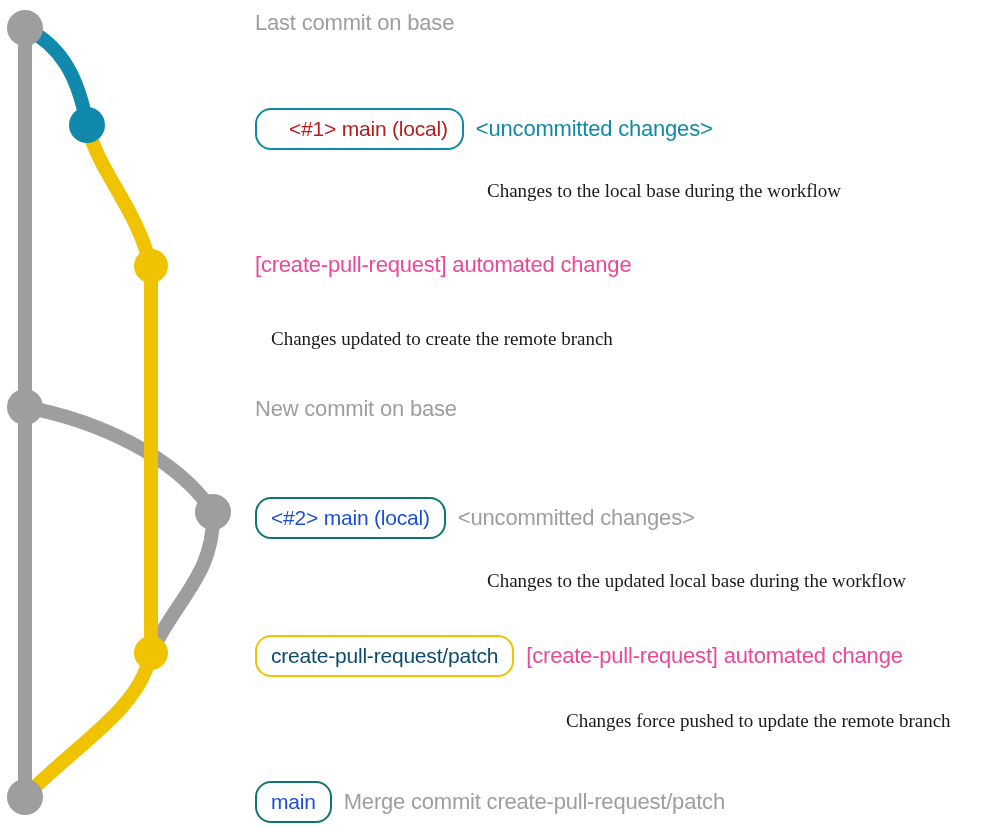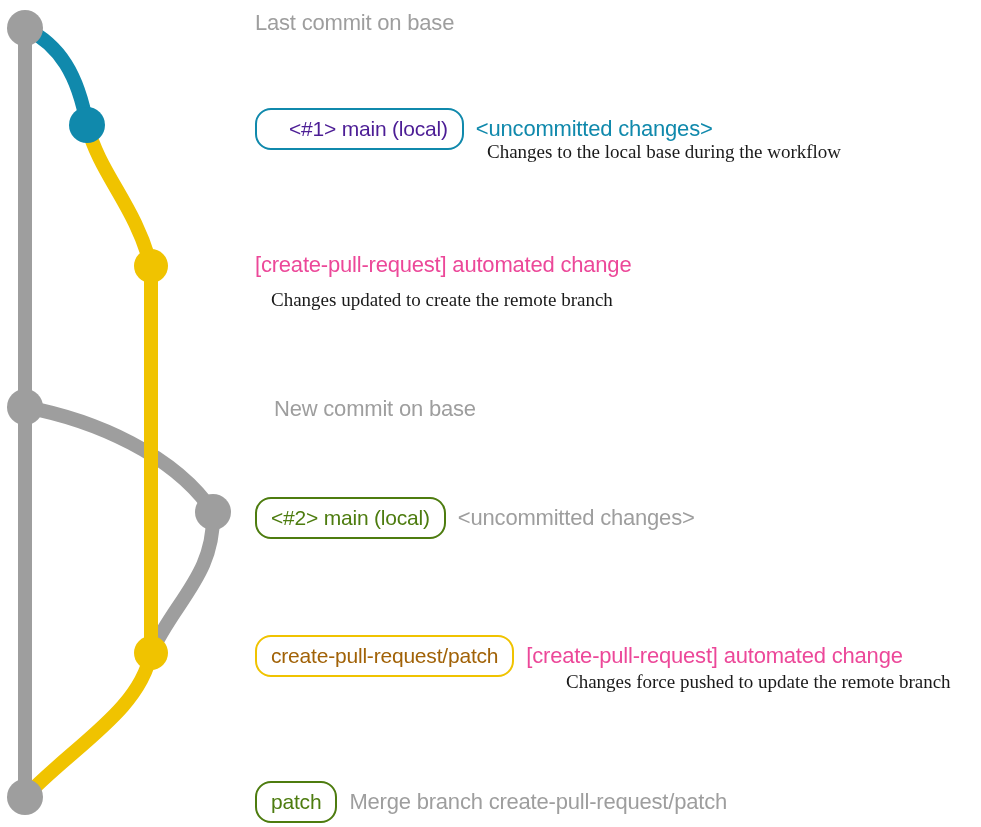--- a/index.html
+++ b/index.html
@@ -45,23 +45,23 @@
     border-radius: 16px;
     background: #ffffff;
     font-family: "Liberation Sans", sans-serif;
     font-size: 21px;
     line-height: 1;
     padding: 8px 14px 9px 14px;
     white-space: nowrap;
     vertical-align: middle;
     letter-spacing: -0.2px;
   }
-  .pill.teal  { border: 2px solid #1089ac; color: #4c1d95; padding-left: 32px; }
-  .pill.gray  { border: 2px solid #4d7c0f; color: #4d7c0f; }
-  .pill.yellow{ border: 2px solid #f0c300; color: #a16207; }
+  .pill.teal  { border: 2px solid #1089ac; color: #b91c1c; padding-left: 32px; }
+  .pill.gray  { border: 2px solid #0f766e; color: #1d4ed8; }
+  .pill.yellow{ border: 2px solid #f0c300; color: #0c4a6e; }
 
   
   .subject {
     display: inline-block;
     font-family: "Liberation Sans", sans-serif;
     font-size: 22px;
     line-height: 1;
     white-space: nowrap;
     vertical-align: middle;
     letter-spacing: -0.2px;
@@ -71,20 +71,21 @@
   .subject.yellow { color: #ec4899; }
 
   
   .desc {
     position: absolute;
     font-family: "Liberation Serif", serif;
     font-size: 19px;
     line-height: 1;
     color: #1a1a1a;
     white-space: nowrap;
+    margin-top: 39px;
   }
 
   .chip-line {
     display: flex;
     align-items: center;
     gap: 12px;
   }
 </style>
 </head>
 <body>
@@ -137,41 +138,42 @@
   </div>
   <div class="desc" style="left:487px; top:142px;">Changes to the local base during the workflow</div>
 
   <div class="row" style="left:255px; top:254px;">
     <div class="chip-line">
       <span class="subject yellow">[create-pull-request] automated change</span>
     </div>
   </div>
   <div class="desc" style="left:271px; top:290px;">Changes updated to create the remote branch</div>
 
-  <div class="row" style="left:255px; top:398px;margin-left:19px;">
+  <div class="row" style="left:255px; top:398px;">
     <div class="chip-line">
       <span class="subject gray">New commit on base</span>
     </div>
   </div>
 
   <div class="row" style="left:255px; top:497px;">
     <div class="chip-line">
       <span class="pill gray">&lt;#2&gt; main (local)</span>
       <span class="subject gray">&lt;uncommitted changes&gt;</span>
     </div>
   </div>
+  <div class="desc" style="left:487px; top:532px;">Changes to the updated local base during the workflow</div>
 
   <div class="row" style="left:255px; top:635px;">
     <div class="chip-line">
       <span class="pill yellow">create-pull-request/patch</span>
       <span class="subject yellow">[create-pull-request] automated change</span>
     </div>
   </div>
   <div class="desc" style="left:566px; top:672px;">Changes force pushed to update the remote branch</div>
 
   <div class="row" style="left:255px; top:781px;">
     <div class="chip-line">
-      <span class="pill gray">patch</span>
-      <span class="subject gray">Merge branch create-pull-request/patch</span>
+      <span class="pill gray">main</span>
+      <span class="subject gray">Merge commit create-pull-request/patch</span>
     </div>
   </div>
 
 </div>
 
 </body></html>

